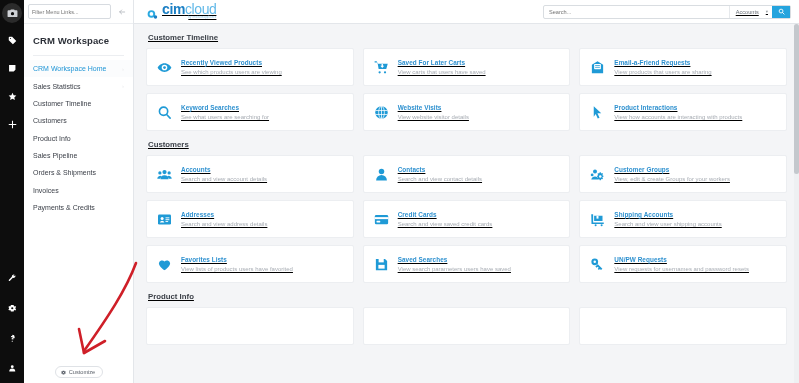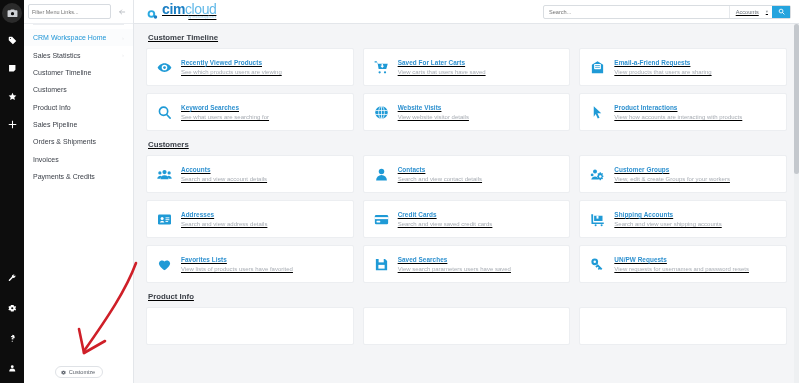--- a/index.html
+++ b/index.html
@@ -278,20 +278,21 @@
   <div class="sidebar">
     <div class="sidebar-top">
       <input class="filter-input" type="text" placeholder="Filter Menu Links..." style="">
       <div class="collapse-btn">
         <svg width="8" height="8" viewBox="0 0 24 24" fill="none" stroke="#a8adb4" stroke-width="2.2" stroke-linecap="round" stroke-linejoin="round">
           <path d="M20 12H5M11 6l-6 6 6 6"></path>
         </svg>
       </div>
     </div>
 
+    <div class="ws-title">CRM Workspace</div>
     <div class="ws-divider"></div>
 
     <div class="menu">
       <div class="menu-item active">
         <span>CRM Workspace Home</span>
         <span class="menu-chevron">›</span>
       </div>
       <div class="menu-item">
         <span>Sales Statistics</span>
         <span class="menu-chevron">›</span>

